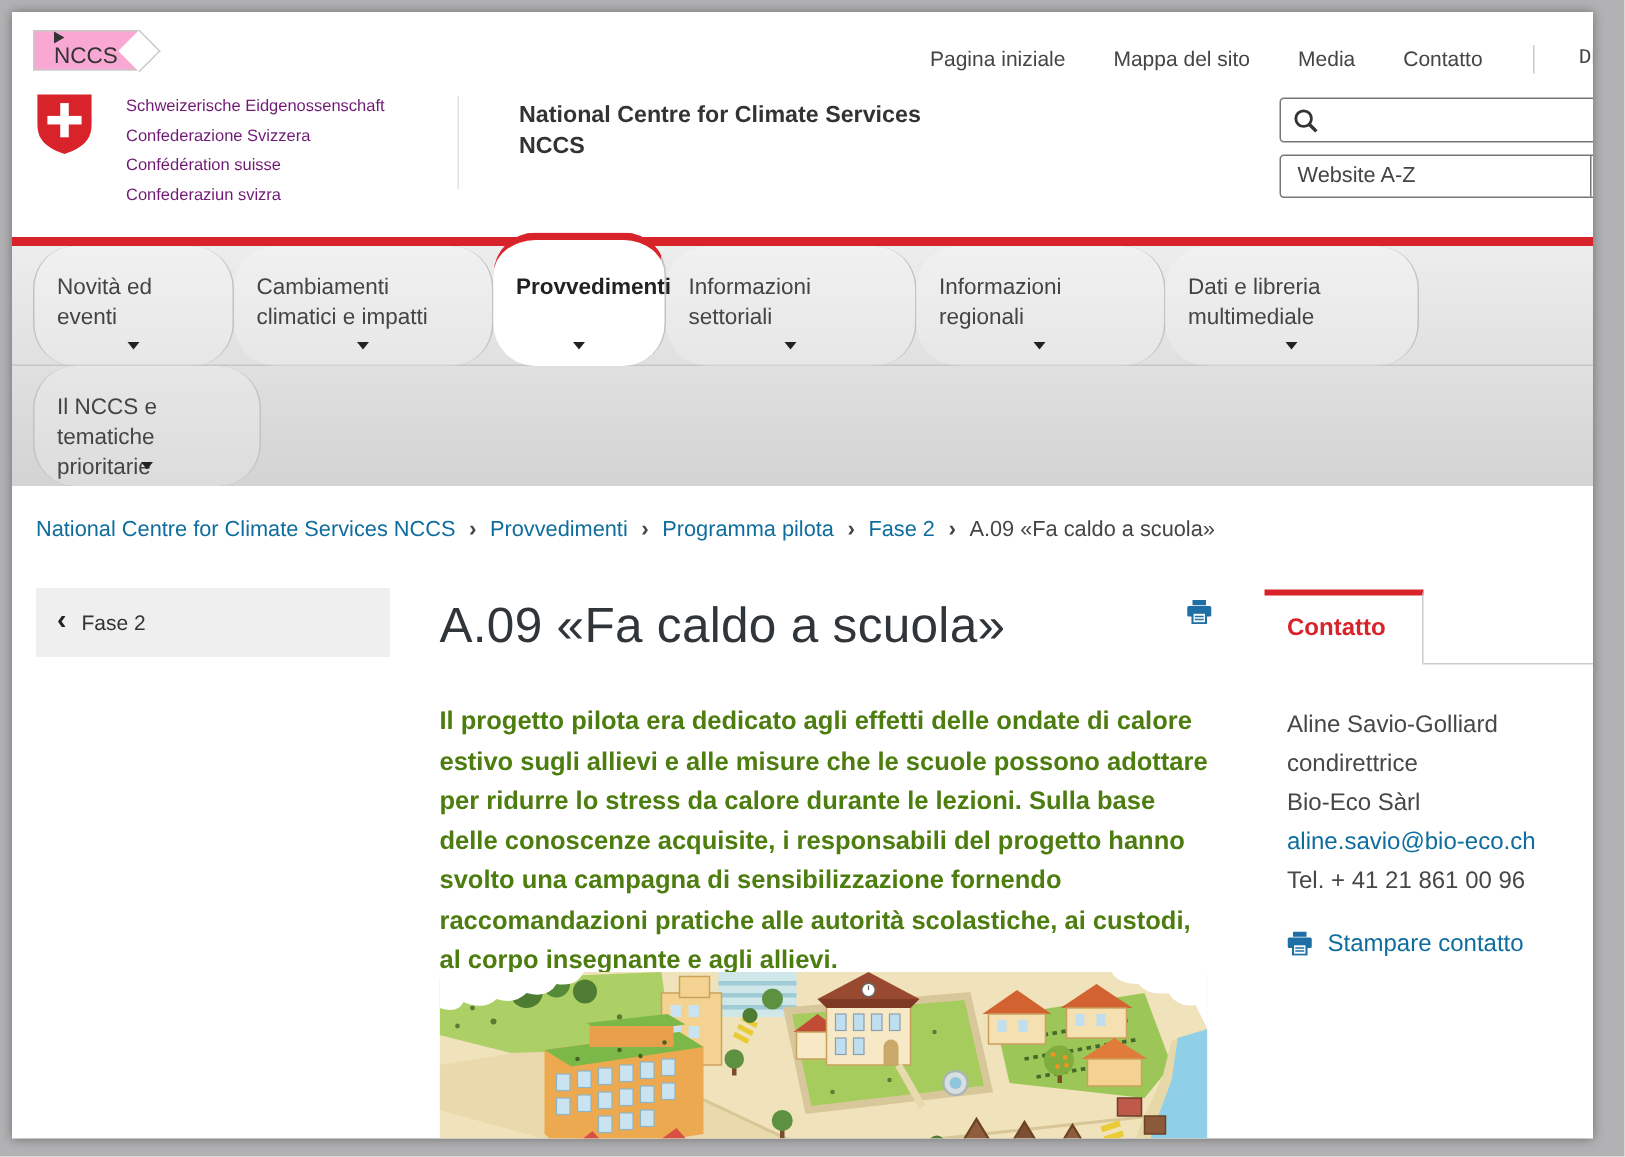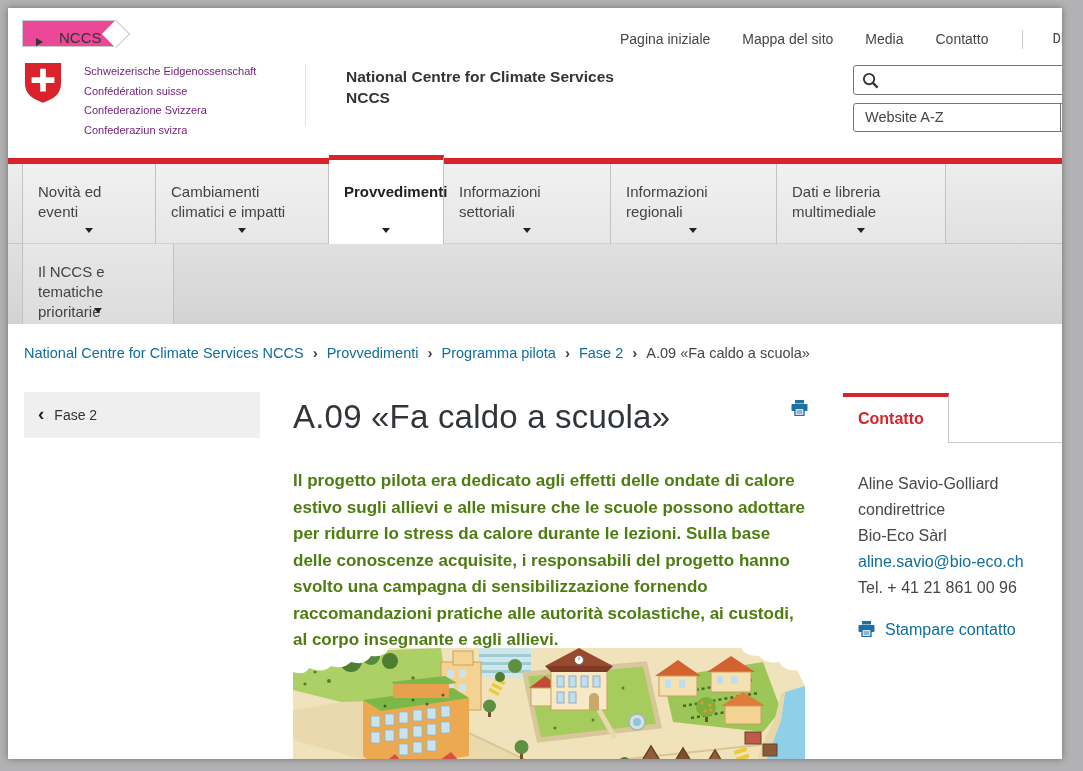--- a/index.html
+++ b/index.html
@@ -9,22 +9,22 @@
     font-family:"Liberation Sans", sans-serif;
     -webkit-font-smoothing:antialiased;
   }
   .page{
     position:absolute;left:8px;top:8px;width:1054px;height:751px;
     background:#fff;overflow:hidden;box-shadow:0 0 7px rgba(0,0,0,.38);
   }
   
   .nccs-tab{
     position:absolute;left:14px;top:12px;height:27px;box-sizing:border-box;
-    border:1px solid #c9c9c9;border-right:none;background:#ec4899;
-    display:flex;align-items:flex-end;padding:0 14px 0 13px;z-index:5;
+    border:1px solid #c9c9c9;border-right:none;background:#f9a8d4;
+    display:flex;align-items:flex-start;padding:0 14px 0 13px;z-index:5;flex-direction:column;
   }
   .nccs-tab .tri-right{
     width:0;height:0;border-left:7px solid #333;
     border-top:4.5px solid transparent;border-bottom:4.5px solid transparent;
     margin-right:16px;
   }
   .nccs-tab .lbl{font-size:15px;color:#333;}
   .nccs-tab .point{
     position:absolute;right:-10px;top:3.2px;width:19px;height:19px;
     transform:rotate(45deg);background:#fff;
@@ -66,21 +66,21 @@
   .redbar{position:absolute;left:0;top:150px;width:100%;height:6px;background:#d8232a;z-index:1;}
   .mainnav{position:absolute;left:0;top:156px;width:100%;height:160px;
     background:linear-gradient(#ededed,#d3d3d3);}
   .nav-row{display:flex;padding-left:14px;box-sizing:border-box;}
   .nav-row.r1{height:80px;border-bottom:1px solid #c6c6c6;}
   .nav-row.r2{height:80px;}
   .nav-item{
     position:relative;box-sizing:border-box;height:80px;
     background:rgba(255,255,255,0.22);
     border-right:1px solid #c2c2c2;cursor:pointer;
-    padding:18px 14px 0 15px;font-size:15px;line-height:20px;color:#444;
+    padding:18px 14px 0 15px;font-size:15px;line-height:20px;color:#444;border-radius:28px;
   }
   .nav-item:first-child{border-left:1px solid #c2c2c2;}
   .nav-item .ncaret{position:absolute;bottom:11px;left:50%;margin-left:-4.5px;}
   .nav-item.active{
     background:#fff;z-index:3;margin-top:-9px;height:89px;
     border-top:5px solid #d8232a;padding-top:22px;font-weight:bold;color:#222;
   }
   .w1{width:134px}.w2{width:173px}.w3{width:115px}
   .w4{width:167px}.w5{width:166px}.w6{width:169px}.w7{width:152px}
   
@@ -138,22 +138,22 @@
   </div>
 
   <div class="logoblock">
     <svg width="38" height="41" viewBox="0 0 40 43">
       <path d="M1 1 h38 v21 c0 12.5 -8.7 17 -19 20.8 C9.7 39 1 34.5 1 22 Z" fill="#d8232a"></path>
       <rect x="17" y="7" width="6" height="24" fill="#fff"></rect>
       <rect x="8" y="16" width="24" height="6" fill="#fff"></rect>
     </svg>
     <div class="logotext">
       <div>Schweizerische Eidgenossenschaft</div>
+      <div>Confederazione Svizzera</div>
       <div>Confédération suisse</div>
-      <div>Confederazione Svizzera</div>
       <div>Confederaziun svizra</div>
     </div>
   </div>
   <div class="hdr-divider"></div>
   <div class="sitetitle">National Centre for Climate Services NCCS</div>
 
   <div class="searchbox">
     <svg width="17" height="17" viewBox="0 0 18 18">
       <circle cx="7.5" cy="7.5" r="5.5" fill="none" stroke="#333" stroke-width="2"></circle>
       <line x1="11.8" y1="11.8" x2="16.5" y2="16.5" stroke="#333" stroke-width="2.4"></line>

